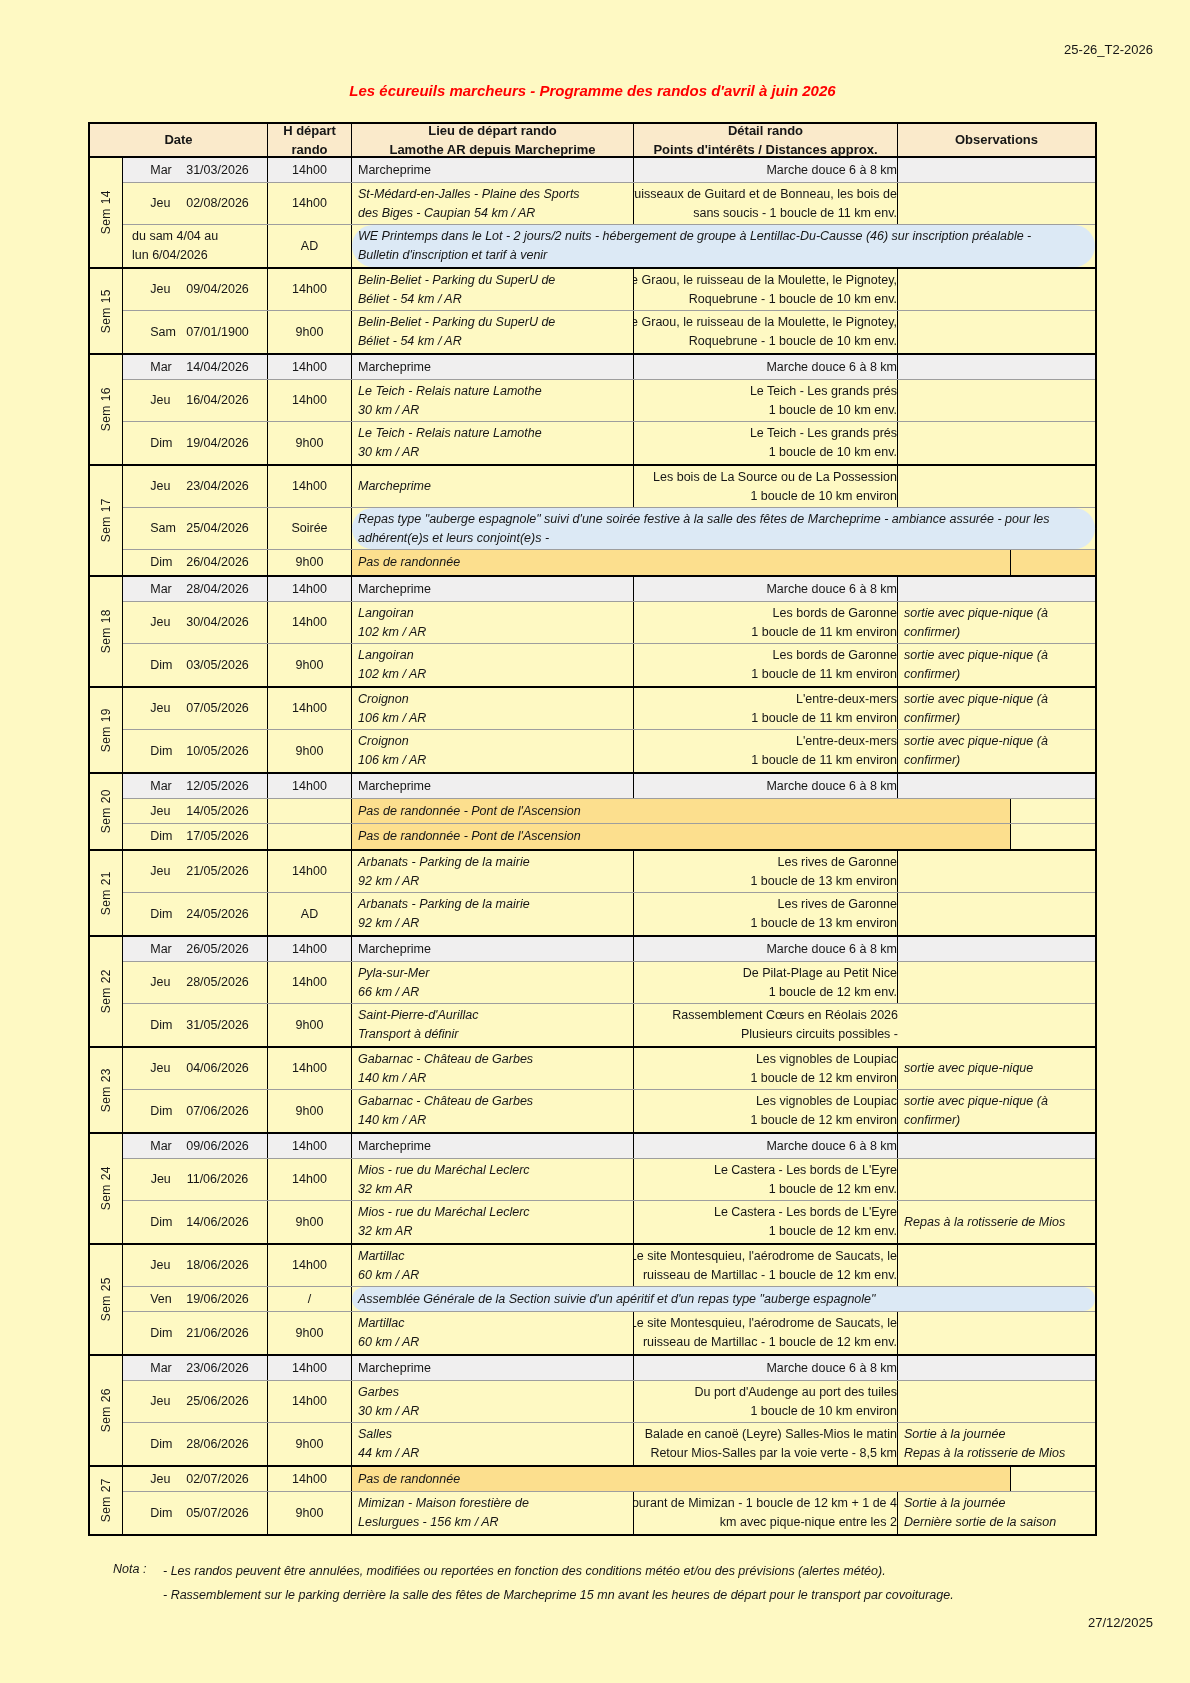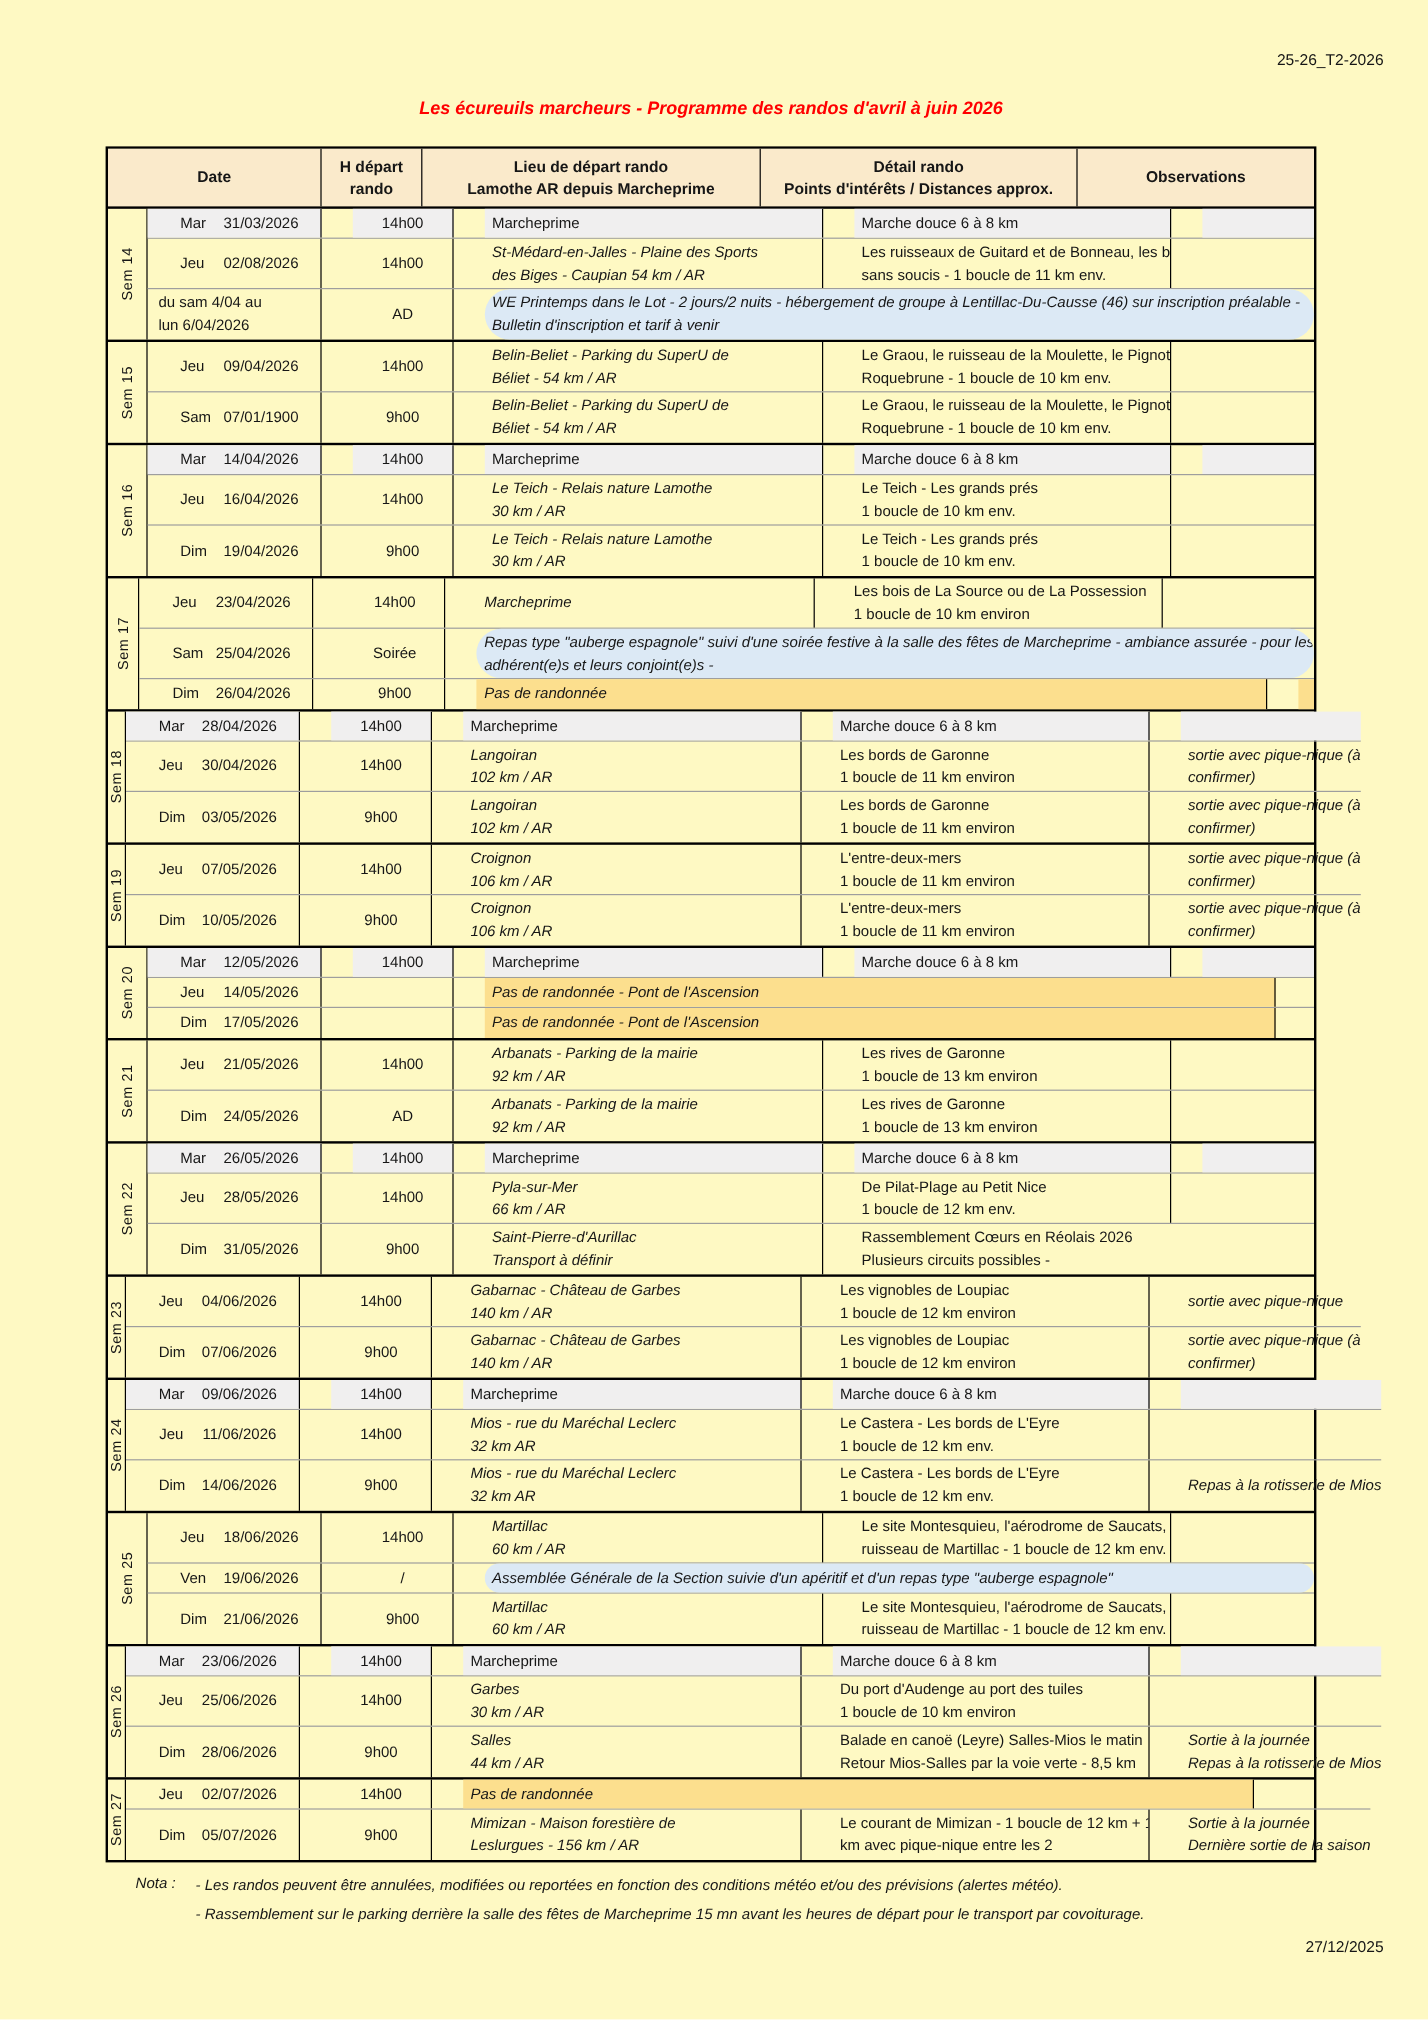--- a/index.html
+++ b/index.html
@@ -3,50 +3,50 @@
 <meta charset="utf-8">
 <style>
   html,body{margin:0;padding:0;background:#fff;}
   .page{position:relative;width:1190px;height:1683px;background:#fef9c3;color:#161616;
         font-family:"Liberation Sans",sans-serif;overflow:hidden;}
   .docref{position:absolute;top:42px;right:37px;font-size:13px;}
   .title{position:absolute;top:82px;left:88px;width:1009px;text-align:center;
          font-size:15px;font-weight:bold;font-style:italic;color:#ff0000;}
   .tbl{position:absolute;left:88px;top:122px;width:1009px;border:2px solid #000;box-sizing:border-box;}
   
-  .thead{display:flex;height:50px;background:#FAEACB;border-bottom:2px solid #000;
+  .thead{display:flex;height:34px;background:#FAEACB;border-bottom:2px solid #000;
          font-weight:bold;font-size:13px;box-sizing:border-box;}
   .th{display:flex;flex-direction:column;justify-content:center;align-items:center;text-align:center;
       border-right:1px solid #000;line-height:1.5;box-sizing:border-box;}
   .th:last-child{border-right:none;}
   .th-date{width:178px;}
   .th-h{width:84px;}
   .th-lieu{width:282px;}
   .th-det{width:264px;}
   .th-obs{flex:1;}
   
   .week{display:flex;border-bottom:2px solid #000;box-sizing:border-box;}
   .week:last-child{border-bottom:none;}
   .sem{width:33px;border-right:1px solid #000;display:flex;align-items:center;justify-content:center;
        box-sizing:border-box;}
   .sem span{writing-mode:vertical-rl;transform:rotate(180deg);font-size:12px;letter-spacing:.5px;}
   .rows{flex:1;display:flex;flex-direction:column;}
-  .row{display:flex;border-bottom:1px solid #9e9e9e;box-sizing:border-box;gap:26px;}
+  .row{display:flex;border-bottom:1px solid #9e9e9e;box-sizing:border-box;}
   .row:last-child{border-bottom:none;}
   .h1{height:25px;}
   .h2{height:42px;}
   .cell{border-right:1px solid #000;box-sizing:border-box;display:flex;flex-direction:column;
         justify-content:center;font-size:12.5px;line-height:19px;overflow:hidden;white-space:nowrap;}
   .row .cell:last-child{border-right:none;}
   .c-date{width:145px;flex-direction:row;align-items:center;padding-left:9px;}
   .c-date.multi{flex-direction:column;align-items:flex-start;justify-content:center;}
   .c-date .day{display:inline-block;width:36px;}
   .c-h{width:84px;align-items:center;text-align:center;}
   .c-lieu{width:282px;padding-left:6px;font-style:italic;}
-  .c-det{width:264px;padding-left:6px;}
+  .c-det{width:264px;padding-left:6px;align-items:flex-end;}
   .c-obs{flex:1;padding-left:6px;font-style:italic;}
   .c-span{padding-left:6px;font-style:italic;}
   .c-span.w-span{width:659px;}
   .c-span.grow{flex:1;}
   .upright{font-style:normal;}
   .row.gray .cell{background:#F0EFEF;}
   .bg-blue{background:#DCE9F5;border-radius:21px;}
   .bg-yellow{background:#FCDF8E;}
   
   .nota{position:absolute;left:113px;top:1562px;font-size:12.5px;font-style:italic;display:flex;}

